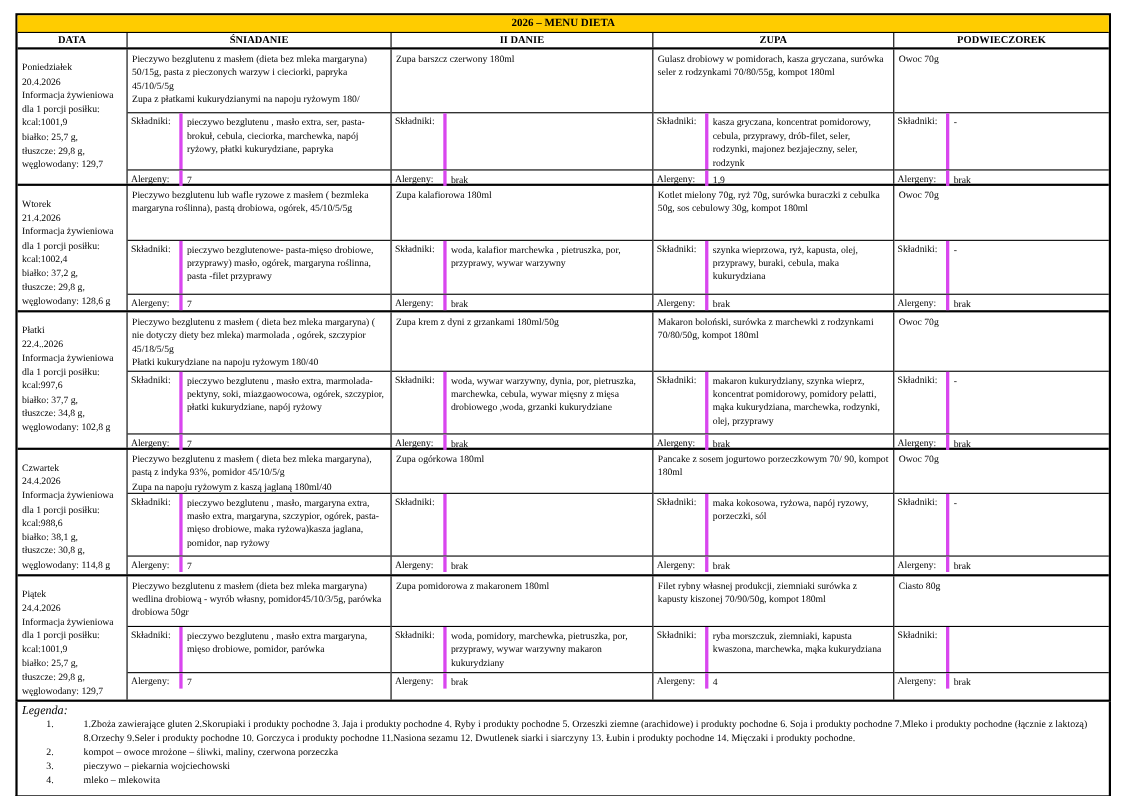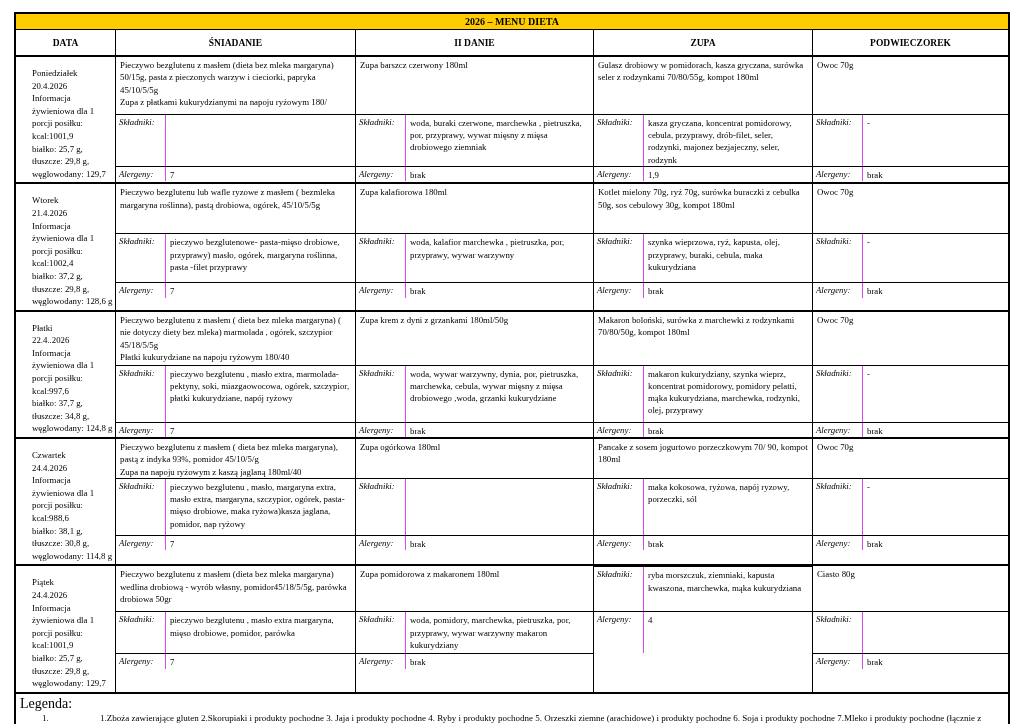--- a/index.html
+++ b/index.html
@@ -5,42 +5,42 @@
   * { margin:0; padding:0; box-sizing:border-box; }
   html,body { width:1024px; height:724px; background:#ffffff; overflow:hidden; }
   body { font-family:"Liberation Serif","DejaVu Serif",serif; color:#000; }
   .sheet { position:absolute; left:14px; top:12px; width:996px; }
 
   .menu-table { border:2px solid #000; border-bottom-width:2px; }
 
   .title-row { background:#FFCC00; height:16px; display:flex; align-items:center; justify-content:center;
                font-weight:bold; font-size:10px; border-bottom:1px solid #000; }
 
-  .header-row { display:grid; grid-template-columns:99px 240px 238px 219px 196px; height:27px;
+  .header-row { display:grid; grid-template-columns:99px 240px 238px 219px 196px; height:15px;
                 border-bottom:2px solid #000; }
   .header-cell { display:flex; align-items:center; justify-content:center; font-weight:bold; font-size:9.5px;
                  border-left:1px solid #000; }
   .header-cell:first-child { border-left:none; }
 
   .day-row { display:grid; grid-template-columns:99px 240px 238px 219px 196px; border-bottom:2px solid #000; }
   .day-row:last-child { border-bottom:none; }
 
-  .date-cell { padding:10px 2px 2px 4px; font-size:8.8px; line-height:12.6px;margin-left:12px; }
+  .date-cell { padding:10px 2px 2px 4px; font-size:8.8px; line-height:12.6px; }
 
   .course { display:grid; grid-template-rows:var(--r1) var(--r2) var(--r3); border-left:1px solid #000; }
   .main   { padding:2px 4px; font-size:8.8px; line-height:12.4px; white-space:pre-line; }
   .sub    { display:grid; grid-template-columns:50px 1fr; border-top:1px solid #000; }
-  .lbl    { border-right:1px solid #d946ef; padding:2px 2px 0 3px; font-size:8.8px;font-style:italic; }
+  .lbl    { border-right:3px solid #d946ef; padding:2px 2px 0 3px; font-size:8.8px; }
   .val    { padding:2px 4px 0 4px; font-size:8.8px; line-height:12.2px; }
 
   .legend-box { border:2px solid #000; border-top:none; padding:2px 4px 8px 4px; min-height:84px; }
-  .legend-heading { font-size:14px; }
+  .legend-heading { font-size:11px;font-style:italic; }
   .legend-item { display:grid; grid-template-columns:34px 1fr; padding-left:22px; font-size:9px; line-height:12.6px; }
   .legend-num { }
-  .legend-text { padding-right:6px;margin-left:24px; }
+  .legend-text { padding-right:6px; }
 </style>
 </head>
 <body>
 
 <div class="sheet">
   <div class="menu-table">
 
     <div class="title-row">2026 – MENU DIETA</div>
 
     <div class="header-row">
@@ -59,31 +59,31 @@
         <div>kcal:1001,9</div>
         <div>białko: 25,7 g,</div>
         <div>tłuszcze: 29,8 g,</div>
         <div>węglowodany: 129,7</div>
       </div>
       <div class="course">
         <div class="main">Pieczywo bezglutenu z  masłem (dieta bez mleka margaryna)  50/15g, pasta z pieczonych warzyw i cieciorki, papryka 45/10/5/5g
 Zupa z płatkami kukurydzianymi na napoju ryżowym 180/</div>
         <div class="sub">
           <div class="lbl">Składniki:</div>
+          <div class="val">pieczywo bezglutenu , masło extra, ser,  pasta-brokuł, cebula, cieciorka, marchewka, napój ryżowy, płatki kukurydziane, papryka</div>
         </div>
         <div class="sub">
           <div class="lbl">Alergeny:</div>
           <div class="val">7</div>
         </div>
       </div>
       <div class="course">
         <div class="main">Zupa barszcz czerwony   180ml</div>
         <div class="sub">
           <div class="lbl">Składniki:</div>
-          <div class="val">woda, buraki czerwone, marchewka , pietruszka, por, przyprawy,  wywar mięsny z mięsa drobiowego ziemniak</div>
         </div>
         <div class="sub">
           <div class="lbl">Alergeny:</div>
           <div class="val">brak</div>
         </div>
       </div>
       <div class="course">
         <div class="main">Gulasz drobiowy w pomidorach, kasza gryczana, surówka seler z rodzynkami  70/80/55g, kompot 180ml</div>
         <div class="sub">
           <div class="lbl">Składniki:</div>
@@ -164,21 +164,21 @@
     </div>
 
     <div class="day-row" style="--r1:53px; --r2:57px; --r3:13px;">
       <div class="date-cell">
         <div>Płatki</div>
         <div>22.4..2026</div>
         <div>Informacja żywieniowa dla 1 porcji posiłku:</div>
         <div>kcal:997,6</div>
         <div>białko: 37,7 g,</div>
         <div>tłuszcze: 34,8 g,</div>
-        <div>węglowodany: 124,8 g</div>
+        <div>węglowodany: 102,8 g</div>
       </div>
       <div class="course">
         <div class="main">Pieczywo bezglutenu z  masłem ( dieta bez mleka margaryna) ( nie dotyczy diety bez mleka)  marmolada , ogórek,  szczypior 45/18/5/5g
 Płatki kukurydziane na napoju ryżowym 180/40</div>
         <div class="sub">
           <div class="lbl">Składniki:</div>
           <div class="val">pieczywo bezglutenu , masło extra, marmolada- pektyny, soki, miazgaowocowa, ogórek, szczypior, płatki kukurydziane, napój ryżowy</div>
         </div>
         <div class="sub">
           <div class="lbl">Alergeny:</div>
@@ -280,21 +280,21 @@
       <div class="date-cell">
         <div>Piątek</div>
         <div>24.4.2026</div>
         <div>Informacja żywieniowa dla 1 porcji posiłku:</div>
         <div>kcal:1001,9</div>
         <div>białko: 25,7 g,</div>
         <div>tłuszcze: 29,8 g,</div>
         <div>węglowodany: 129,7</div>
       </div>
       <div class="course">
-        <div class="main">Pieczywo bezglutenu z  masłem (dieta bez mleka margaryna) wedlina drobiową - wyrób własny, pomidor45/18/5/5g, parówka drobiowa 50gr</div>
+        <div class="main">Pieczywo bezglutenu z  masłem (dieta bez mleka margaryna) wedlina drobiową - wyrób własny, pomidor45/10/3/5g, parówka drobiowa 50gr</div>
         <div class="sub">
           <div class="lbl">Składniki:</div>
           <div class="val">pieczywo bezglutenu , masło extra margaryna, mięso drobiowe, pomidor, parówka</div>
         </div>
         <div class="sub">
           <div class="lbl">Alergeny:</div>
           <div class="val">7</div>
         </div>
       </div>
       <div class="course">
@@ -302,20 +302,21 @@
         <div class="sub">
           <div class="lbl">Składniki:</div>
           <div class="val">woda, pomidory, marchewka,  pietruszka, por, przyprawy, wywar warzywny makaron kukurydziany</div>
         </div>
         <div class="sub">
           <div class="lbl">Alergeny:</div>
           <div class="val">brak</div>
         </div>
       </div>
       <div class="course">
+        <div class="main">Filet rybny własnej produkcji, ziemniaki surówka z kapusty kiszonej  70/90/50g, kompot 180ml</div>
         <div class="sub">
           <div class="lbl">Składniki:</div>
           <div class="val">ryba morszczuk, ziemniaki, kapusta kwaszona, marchewka, mąka kukurydziana</div>
         </div>
         <div class="sub">
           <div class="lbl">Alergeny:</div>
           <div class="val">4</div>
         </div>
       </div>
       <div class="course">

